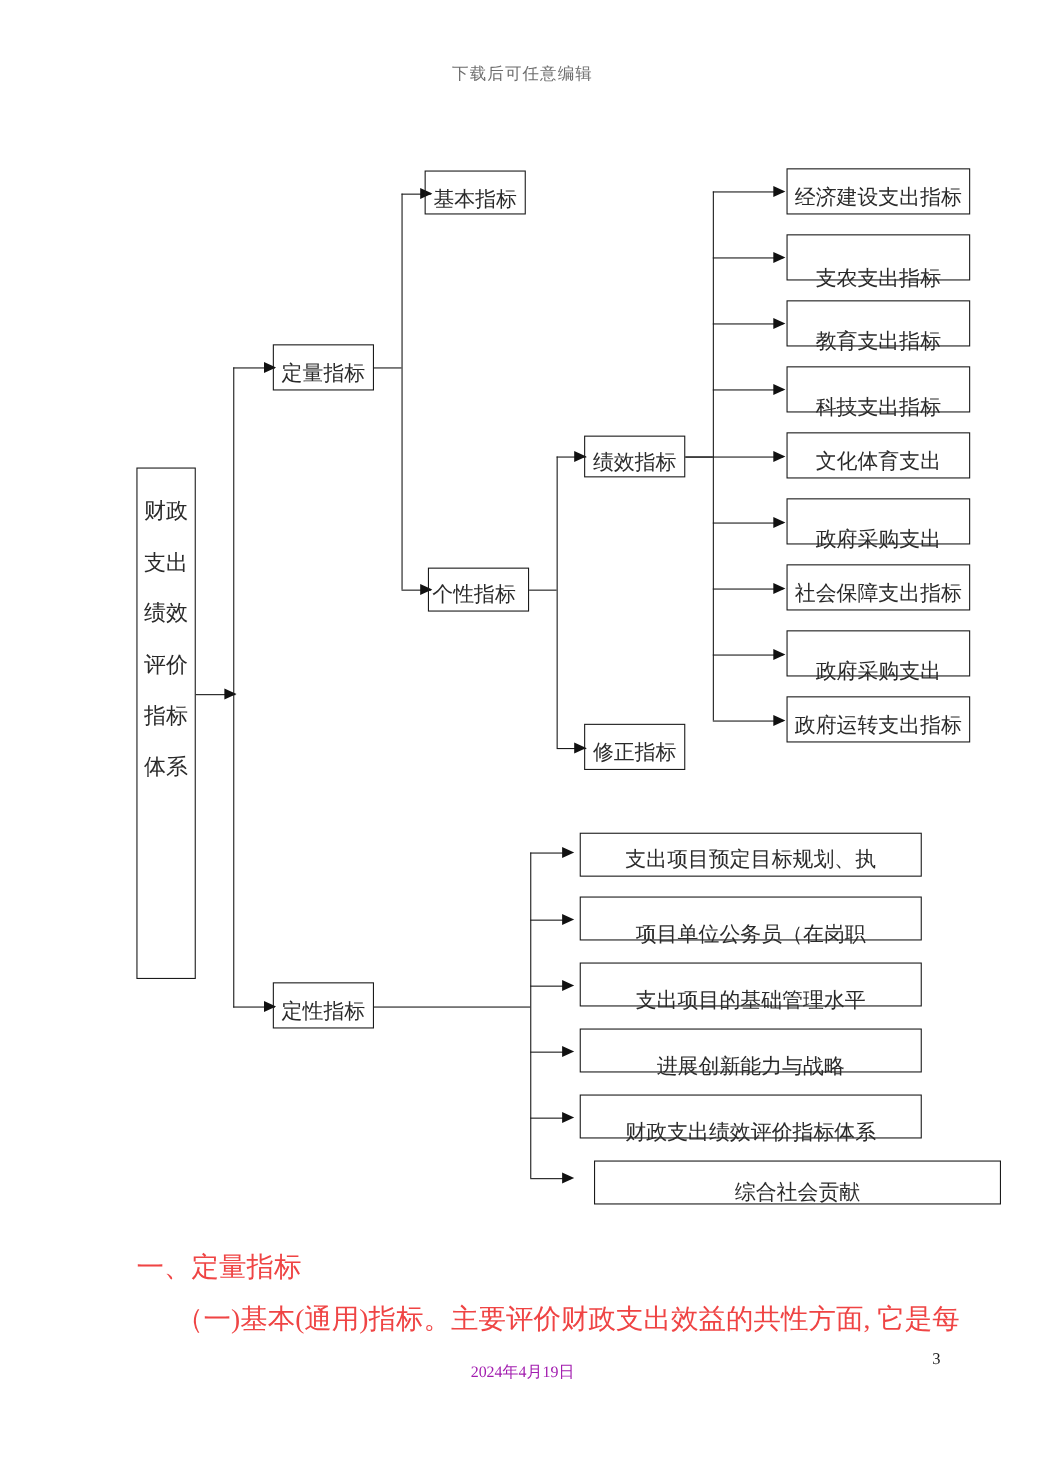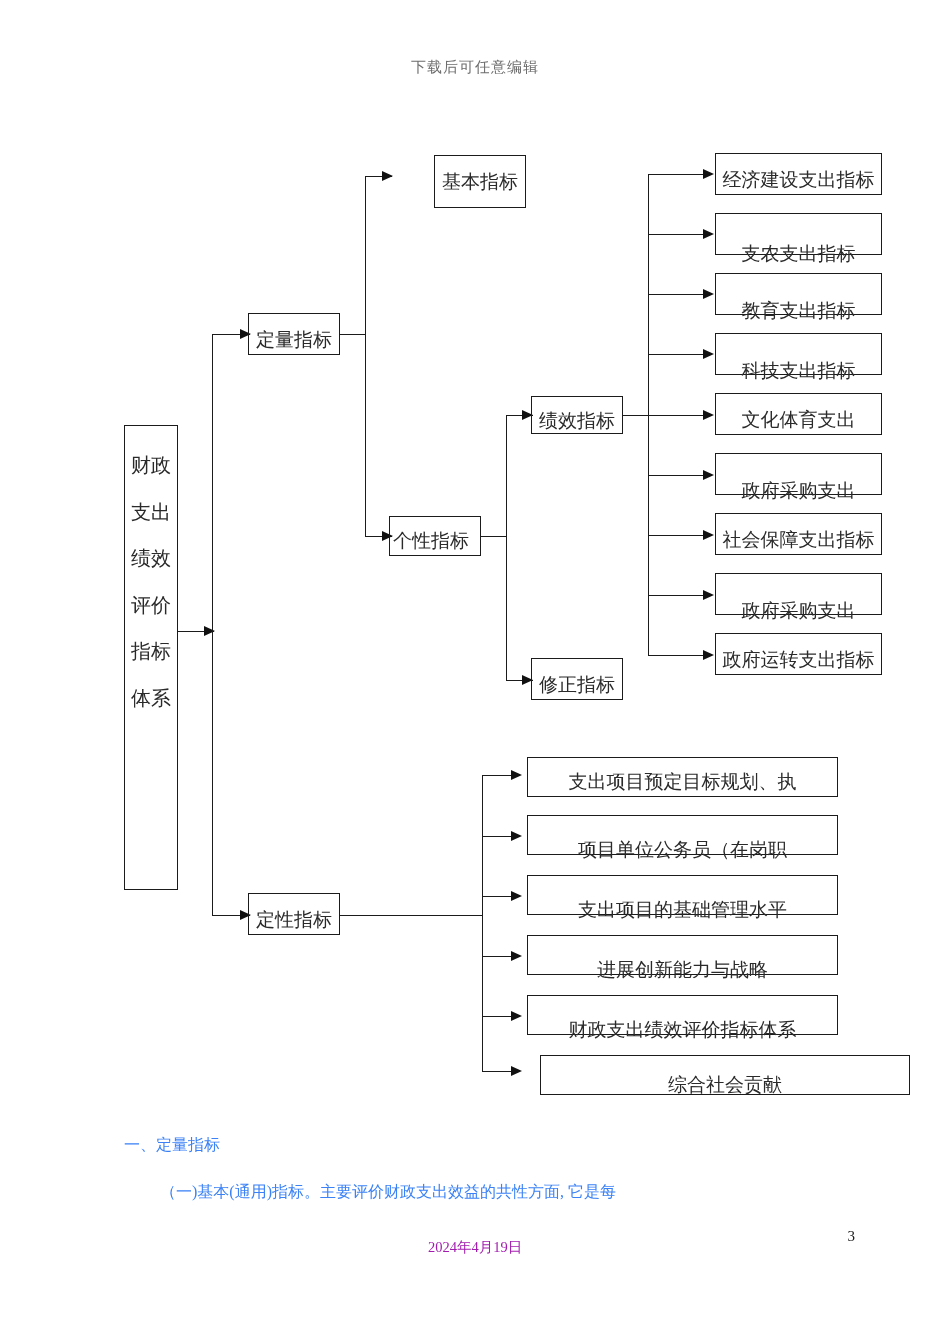--- a/index.html
+++ b/index.html
@@ -71,22 +71,22 @@
     position:absolute;
     width:0;height:0;
     border-top:5.5px solid transparent;
     border-bottom:5.5px solid transparent;
     border-left:11px solid #111;
   }
 
   
   .para{
     position:absolute;
-    font-size:16px;
-    color:#3b82f6;
+    font-size:25px;
+    color:#ef4444;
     white-space:nowrap;
   }
   .p1{left:124px;top:1135px;}
   .p2{left:160px;top:1182px;}
 </style>
 </head>
 <body>
 
 <div class="page">
 
@@ -116,21 +116,21 @@
 
   <div class="hline" style="left:340px;top:334px;width:25px;"></div>
   <div class="vline" style="left:365px;top:176px;height:360px;"></div>
 
   <div class="hline" style="left:365px;top:176px;width:27px;"></div>
   <div class="arrow" style="left:382px;top:171px;"></div>
 
   <div class="hline" style="left:365px;top:536px;width:27px;"></div>
   <div class="arrow" style="left:382px;top:531px;"></div>
 
-  <div class="node" style="left:386px;top:155px;width:92px;height:53px;margin-left:48px;">
+  <div class="node" style="left:386px;top:155px;width:92px;height:40px;">
     <div class="lbl" style="top:11px;">基本指标</div>
   </div>
 
   <div class="node" style="left:389px;top:516px;width:92px;height:40px;">
     <div class="lbl" style="top:9px;text-align:left;padding-left:3px;">个性指标</div>
   </div>
 
   <div class="hline" style="left:481px;top:536px;width:25px;"></div>
   <div class="vline" style="left:506px;top:415px;height:265px;"></div>
 

